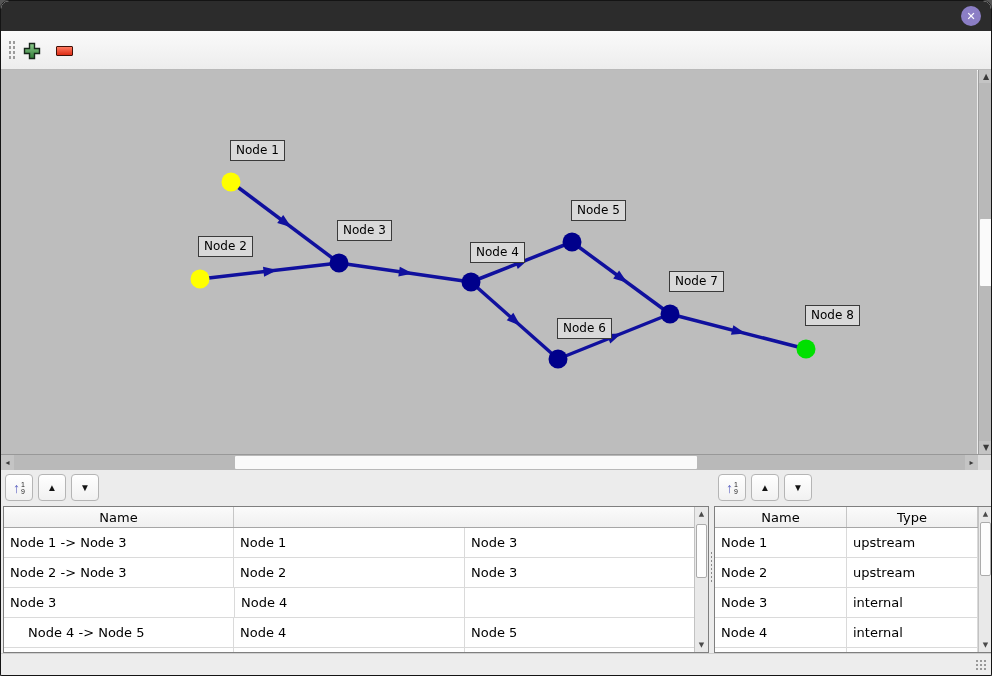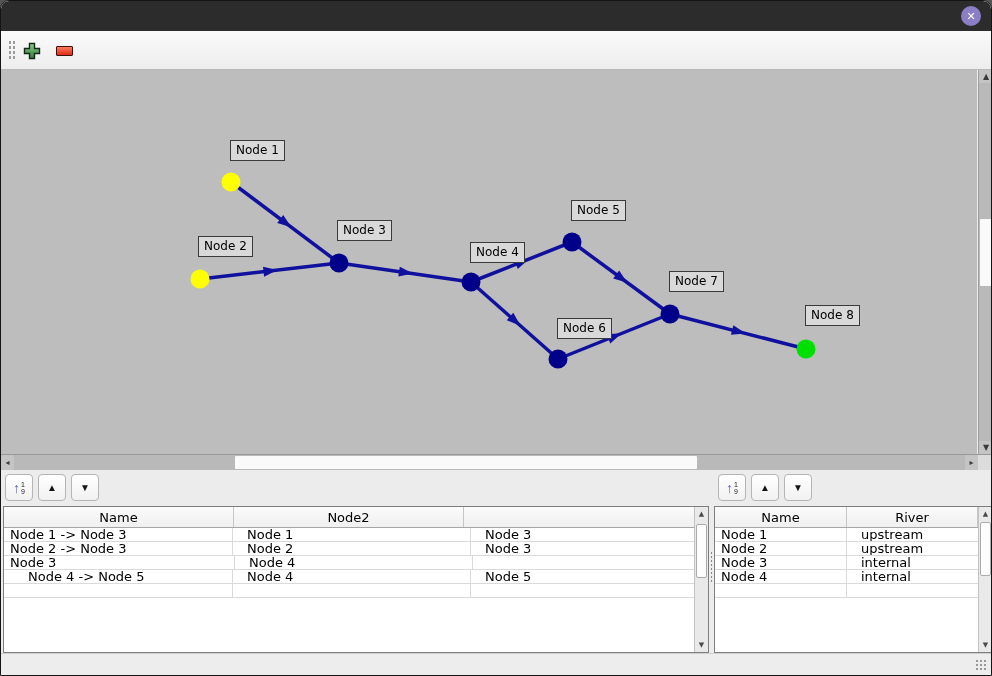--- a/index.html
+++ b/index.html
@@ -41,21 +41,21 @@
   .tri{font-size:10px;color:#141414;line-height:1;}
   .sort-ico{display:flex;align-items:center;gap:1px;}
   .sort-arrow{color:#5a5fc0;font-size:14px;font-weight:bold;line-height:1;}
   .sort-digits{display:flex;flex-direction:column;font-size:7px;line-height:7px;color:#222;}
   
   .table{position:absolute;top:505px;height:147px;box-sizing:border-box;background:#fff;border:1px solid #7f7f7f;overflow:hidden;}
   #links-table{left:2px;width:706px;}
   #nodes-table{left:713px;width:279px;}
   .thead{display:flex;height:20px;background:linear-gradient(#fbfbfb,#f0f0f0);border-bottom:1px solid #a6a6a6;text-align:center;}
   .th{box-sizing:border-box;display:flex;align-items:center;justify-content:center;font-size:13px;color:#000;border-right:1px solid #c6c6c6;}
-  .tr{display:flex;height:14px;box-sizing:border-box;border-bottom:1px solid #dadada;background:#fff;gap:8px;}
+  .tr{display:flex;height:30px;box-sizing:border-box;border-bottom:1px solid #dadada;background:#fff;}
   .td{box-sizing:border-box;display:flex;align-items:center;font-size:13px;color:#000;padding-left:6px;border-right:1px solid #dadada;overflow:hidden;white-space:nowrap;}
   .tv-sb{position:absolute;right:0;top:0;width:14px;height:100%;background:#e9e9e9;border-left:1px solid #c2c2c2;box-sizing:border-box;}
   .tv-btn{position:absolute;left:0;width:13px;height:14px;display:flex;align-items:center;justify-content:center;font-size:7px;color:#4a4a4a;}
   .tv-thumb{position:absolute;left:1px;width:11px;background:#fdfdfd;border:1px solid #ababab;border-radius:2px;box-sizing:border-box;}
   
   #status-bar{position:absolute;left:0;bottom:0;width:100%;height:22px;background:#ededed;border-top:1px solid #cfcfcf;box-sizing:border-box;}
   .grip{position:absolute;right:3px;bottom:3px;width:13px;height:13px;
     background-image:radial-gradient(#999 1px,transparent 1.2px);background-size:4px 4px;}
 </style>
 </head>
@@ -169,21 +169,20 @@
   <button class="btn" style="left:750px;">
     <span class="tri">▲</span>
   </button>
   <button class="btn" style="left:783px;">
     <span class="tri">▼</span>
   </button>
 
   <div class="table" id="links-table">
     <div class="thead">
         <div class="th" style="width: 230px;">Name</div>
-        <div class="th" style="width: 230px;">Node2</div>
       </div>
     <div class="tbody">
         <div class="tr">
           <div class="td" style="width: 230px;">Node 1 -&gt; Node 3</div>
           <div class="td" style="width: 231px;">Node 1</div>
           <div class="td" style="width: 230px;">Node 3</div>
         </div>
         <div class="tr">
           <div class="td" style="width: 230px;">Node 2 -&gt; Node 3</div>
           <div class="td" style="width: 231px;">Node 2</div>
@@ -213,21 +212,21 @@
           <span>▼</span>
         </div>
     </div>
   </div>
 
   <div id="v-splitter"></div>
 
   <div class="table" id="nodes-table">
     <div class="thead">
         <div class="th" style="width: 132px;">Name</div>
-        <div class="th" style="width: 131px;">River</div>
+        <div class="th" style="width: 131px;">Type</div>
       </div>
     <div class="tbody">
         <div class="tr">
           <div class="td" style="width: 132px;">Node 1</div>
           <div class="td" style="width: 131px;">upstream</div>
         </div>
         <div class="tr">
           <div class="td" style="width: 132px;">Node 2</div>
           <div class="td" style="width: 131px;">upstream</div>
         </div>

